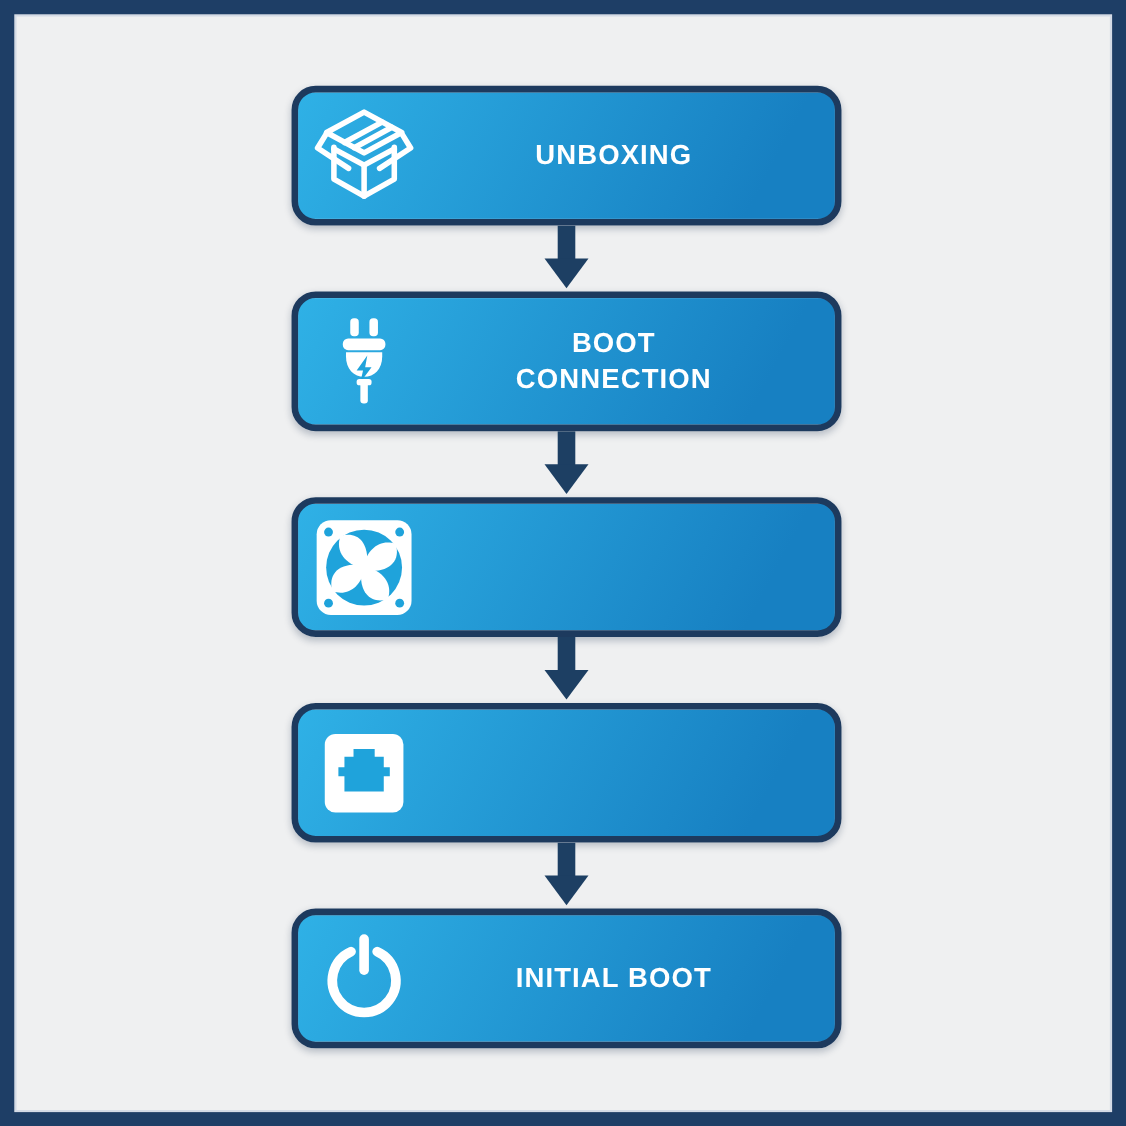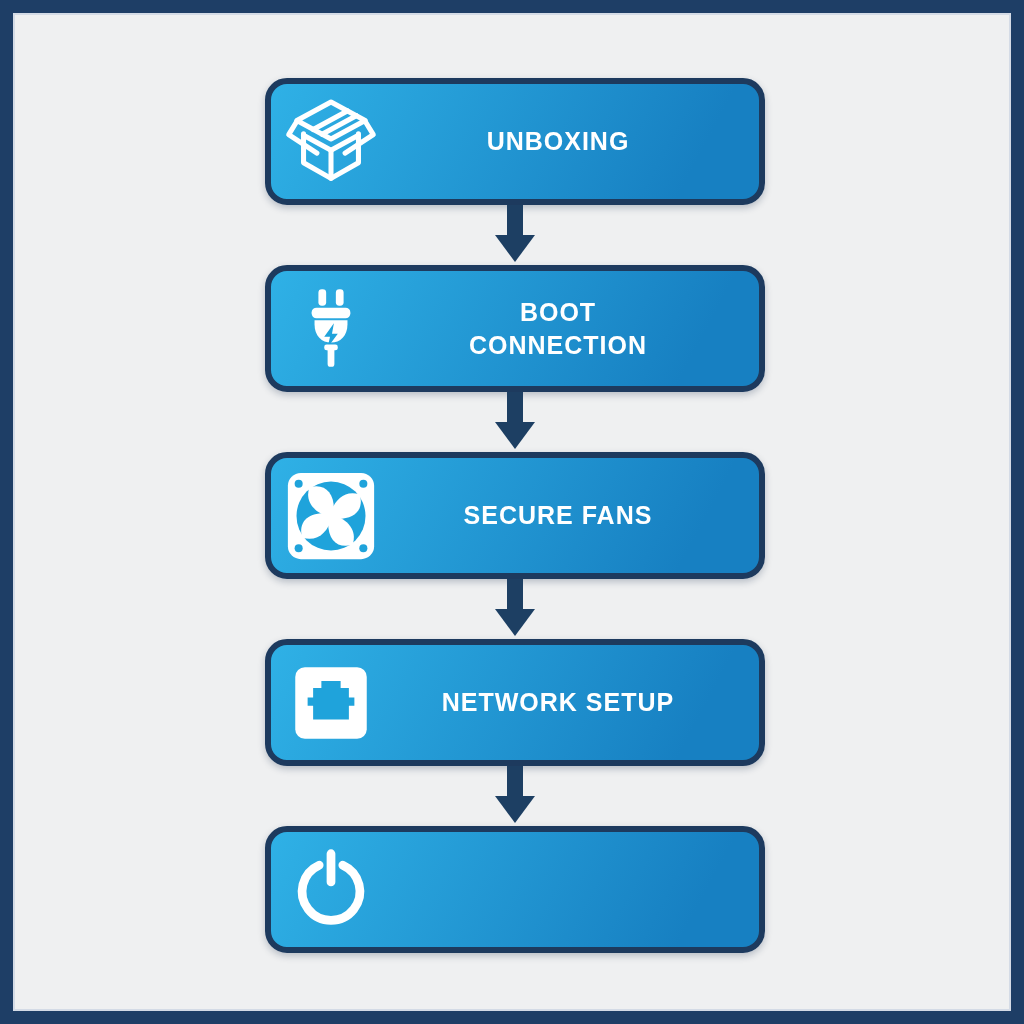--- a/index.html
+++ b/index.html
@@ -110,49 +110,48 @@
       <circle cx="54.5" cy="54.5" r="2.8" fill="#1fa3db"></circle>
       <g fill="#ffffff">
         <path d="M34 27 C34 15 27 9 17 12 C13.5 22 20.5 30 31 32.5 Z" transform="rotate(0,32,32)"></path>
         <path d="M34 27 C34 15 27 9 17 12 C13.5 22 20.5 30 31 32.5 Z" transform="rotate(90,32,32)"></path>
         <path d="M34 27 C34 15 27 9 17 12 C13.5 22 20.5 30 31 32.5 Z" transform="rotate(180,32,32)"></path>
         <path d="M34 27 C34 15 27 9 17 12 C13.5 22 20.5 30 31 32.5 Z" transform="rotate(270,32,32)"></path>
         <circle cx="32" cy="32" r="7"></circle>
       </g>
     </svg>
         </span>
-    <span class="label">SECURE FANS</span>
   </div>
 
   <div class="arrow">
     <svg width="44" height="60" viewBox="0 0 44 60" fill="currentColor">
       <rect x="14" y="0" width="16" height="32"></rect>
       <polygon points="2,30 42,30 22,57"></polygon>
     </svg>
   </div>
 
   <div class="step">
     <span class="icon">
     <svg width="88" height="80" viewBox="0 0 64 58">
       <rect x="6" y="3" width="52" height="52" rx="7" fill="#ffffff"></rect>
       <path d="M25 13 h14 v5 h6 v7 h4 v6 h-4 v10 h-26 v-10 h-4 v-6 h4 v-7 h6 z" fill="#1fa3db"></path>
     </svg>
         </span>
-    <span class="label">NETWORK SETUP</span>
   </div>
 
   <div class="arrow">
     <svg width="44" height="60" viewBox="0 0 44 60" fill="currentColor">
       <rect x="14" y="0" width="16" height="32"></rect>
       <polygon points="2,30 42,30 22,57"></polygon>
     </svg>
   </div>
 
   <div class="step">
     <span class="icon">
     <svg width="86" height="86" viewBox="0 0 64 64" fill="none" stroke="#ffffff" stroke-width="6.5" stroke-linecap="round">
       <path d="M32 5 V26"></path>
       <path d="M23.2 13.5 A21.5 21.5 0 1 0 40.8 13.5"></path>
     </svg>
         </span>
+    <span class="label">INITIAL BOOT</span>
   </div>
 </div>
 </div>
 
 </body></html>

